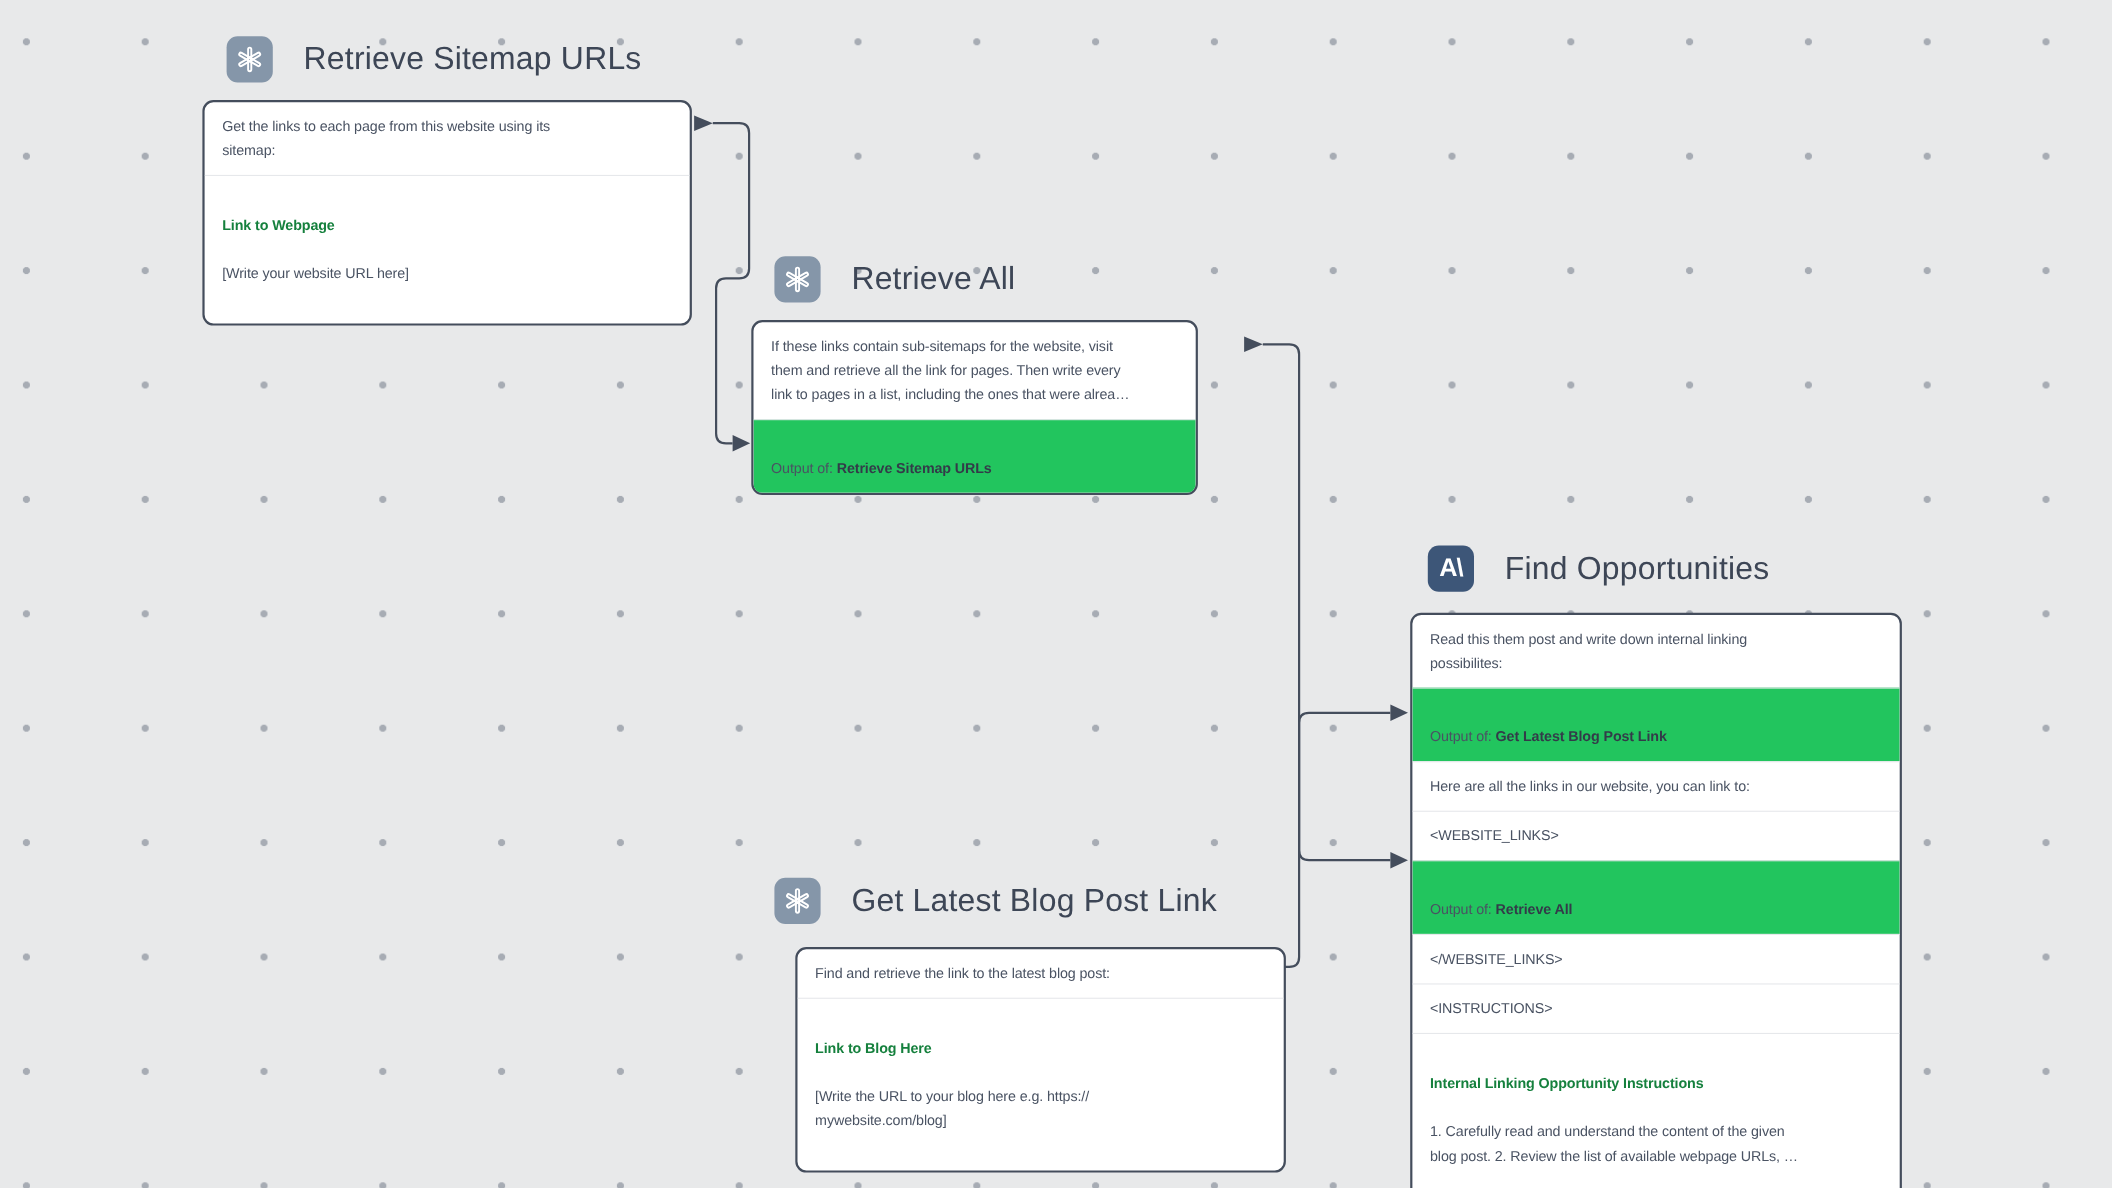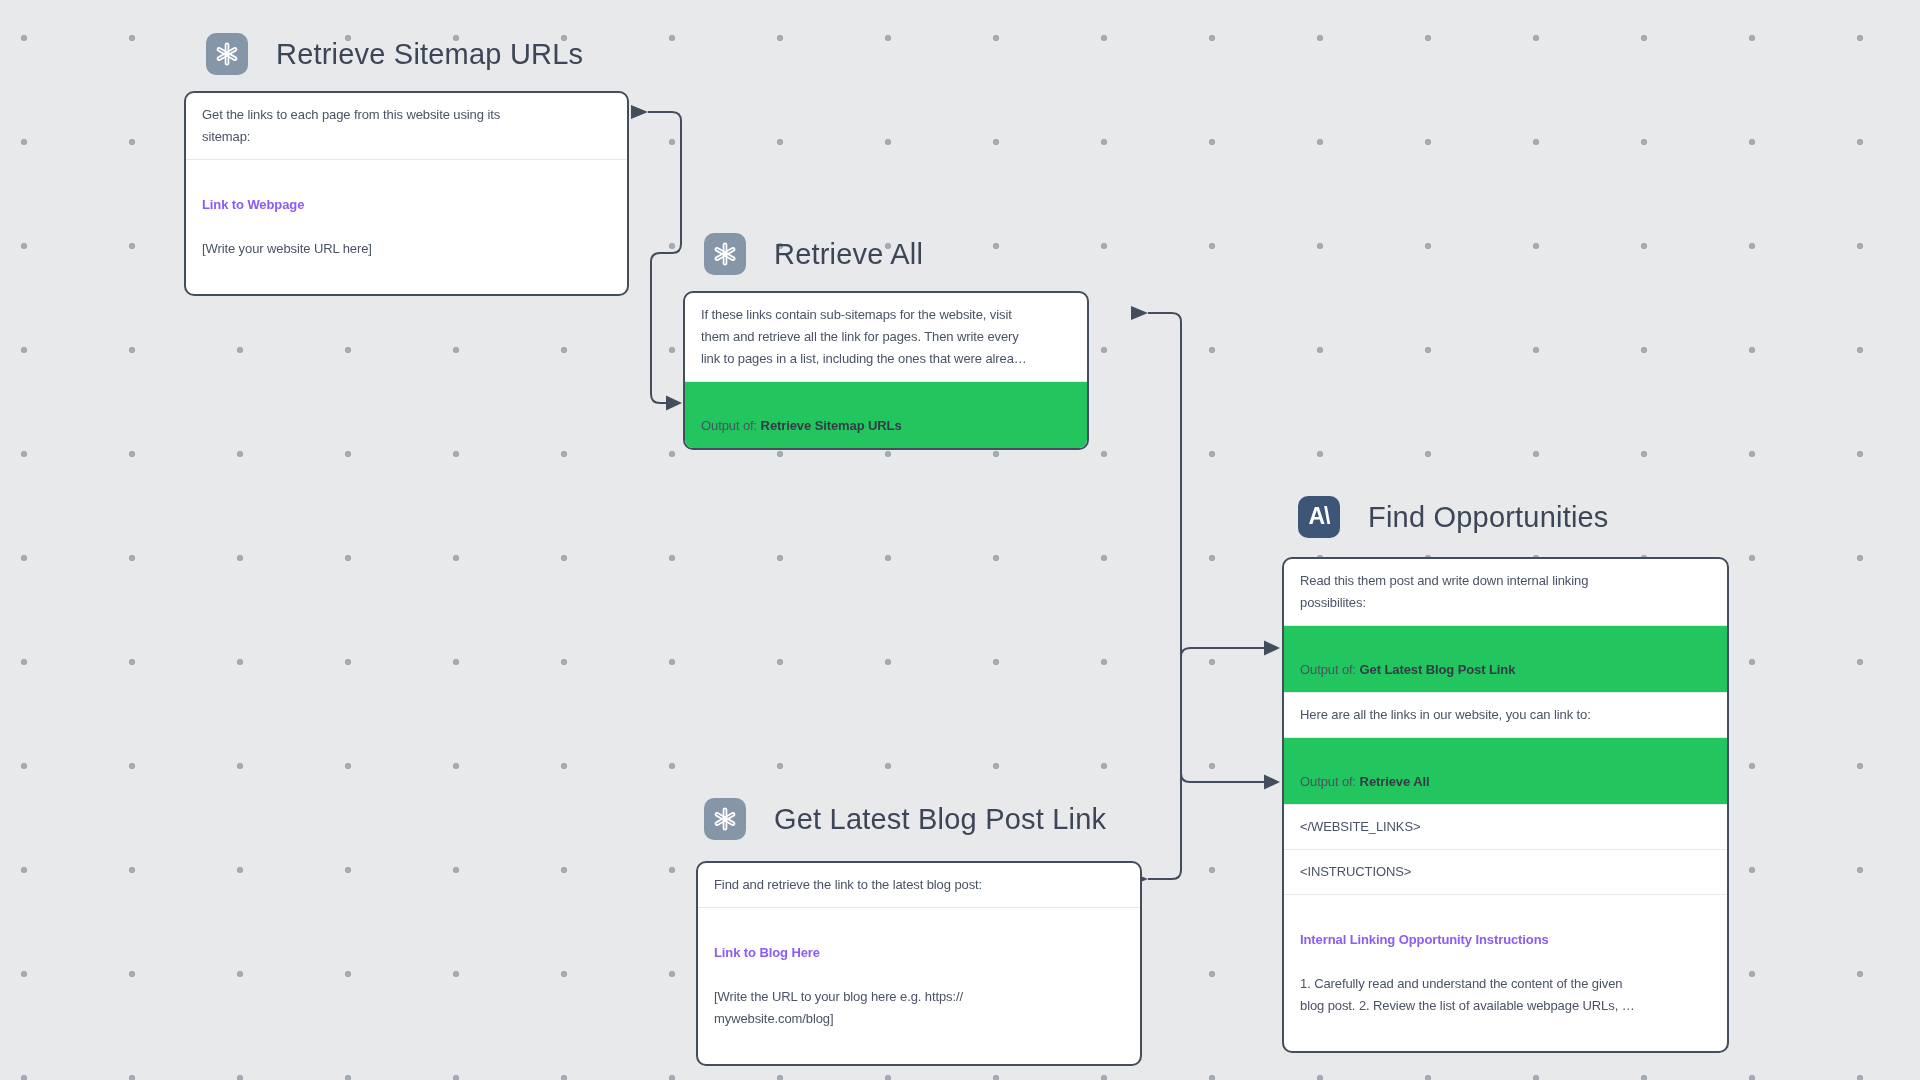--- a/index.html
+++ b/index.html
@@ -24,21 +24,21 @@
   .node-card{
     position:absolute;background:#ffffff;border:2px solid #444d5c;border-radius:10px;
     overflow:hidden;box-sizing:border-box;z-index:2;
   }
   .card-row{
     padding:11px 16px;font-size:13px;line-height:22px;color:#4a5363;
     letter-spacing:-0.1px;white-space:pre-line;
   }
   .card-row + .card-row{border-top:1px solid #e6e8eb;}
   .card-row.field{padding:12px 16px;}
-  .card-row .field-label{font-weight:700;color:#8b5cf6;white-space:nowrap;}
+  .card-row .field-label{font-weight:700;color:#15803d;white-space:nowrap;}
   .card-row.output-row{background:#22c55e;}
   .card-row.output-row .source{font-weight:700;color:#333b49;}
 </style>
 </head>
 <body>
 
 <svg class="connector-layer" width="1920" height="1080" viewBox="0 0 1920 1080">
 
   <polygon class="arrowhead" points="631,105 648,112 631,119"></polygon>
   <path class="connector" d="M648,112 H672 Q681,112 681,121 V244 Q681,253 672,253 H660 Q651,253 651,262 V394 Q651,403 660,403 H666"></path>
@@ -108,21 +108,21 @@
         <rect x="10.75" y="2.8" width="2.5" height="10.6" rx="1.25"></rect>
         <rect x="10.75" y="2.8" width="2.5" height="10.6" rx="1.25" transform="rotate(60 12 12)"></rect>
         <rect x="10.75" y="2.8" width="2.5" height="10.6" rx="1.25" transform="rotate(120 12 12)"></rect>
         <rect x="10.75" y="2.8" width="2.5" height="10.6" rx="1.25" transform="rotate(180 12 12)"></rect>
         <rect x="10.75" y="2.8" width="2.5" height="10.6" rx="1.25" transform="rotate(240 12 12)"></rect>
         <rect x="10.75" y="2.8" width="2.5" height="10.6" rx="1.25" transform="rotate(300 12 12)"></rect>
       </svg>
     </div>
     <div class="node-title">Get Latest Blog Post Link</div>
   </div>
-  <div class="node-card" style="left:696px;top:861px;width:446px;">
+  <div class="node-card" style="left:723px;top:861px;width:446px;">
     <div class="card-row">Find and retrieve the link to the latest blog post:</div>
     <div class="card-row field">
       <div class="field-label">Link to Blog Here</div>
       <div class="field-value">[Write the URL to your blog here e.g. https://
 mywebsite.com/blog]</div>
     </div>
   </div>
 </div>
 
 <div class="node">
@@ -132,20 +132,21 @@
     </div>
     <div class="node-title">Find Opportunities</div>
   </div>
   <div class="node-card" style="left:1282px;top:557px;width:447px;">
     <div class="card-row">Read this them post and write down internal linking
 possibilites:</div>
     <div class="card-row output-row">
       <span>Output of: </span><span class="source">Get Latest Blog Post Link</span>
     </div>
     <div class="card-row">Here are all the links in our website, you can link to:</div>
+    <div class="card-row">&lt;WEBSITE_LINKS&gt;</div>
     <div class="card-row output-row">
       <span>Output of: </span><span class="source">Retrieve All</span>
     </div>
     <div class="card-row">&lt;/WEBSITE_LINKS&gt;</div>
     <div class="card-row">&lt;INSTRUCTIONS&gt;</div>
     <div class="card-row field">
       <div class="field-label">Internal Linking Opportunity Instructions</div>
       <div class="field-value">1. Carefully read and understand the content of the given
 blog post. 2. Review the list of available webpage URLs, …</div>
     </div>

